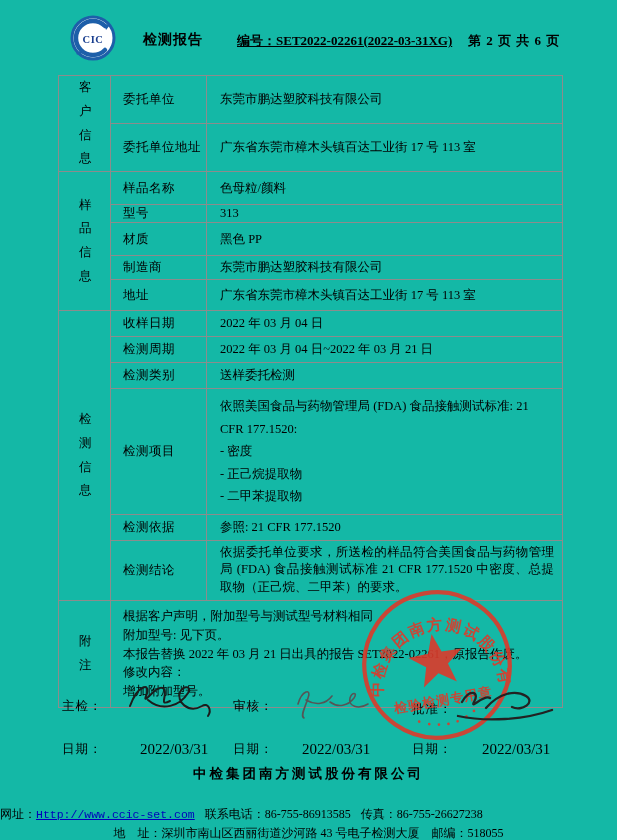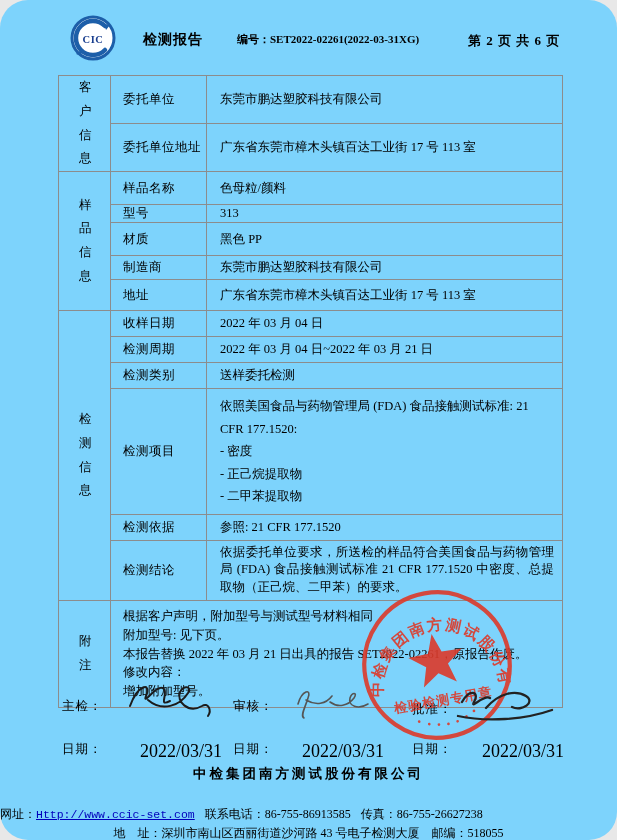--- a/index.html
+++ b/index.html
@@ -1,23 +1,23 @@
 <!DOCTYPE html>
 <html><head>
 <meta charset="utf-8">
 <style>
   html,body{margin:0;padding:0;background:#e8e8e8;}
   .page{
-    position:relative;width:617px;height:840px;margin:0 auto;background:#7dd3fc;
-    font-family:"Liberation Serif","DejaVu Serif",serif;color:#000;overflow:hidden;border-radius:28px;
+    position:relative;width:617px;height:840px;margin:0 auto;background:#14b8a6;
+    font-family:"Liberation Serif","DejaVu Serif",serif;color:#000;overflow:hidden;
   }
   
   .hdr-logo{position:absolute;left:60px;top:14px;width:66px;height:48px;}
   .hdr-title{position:absolute;left:143px;top:31px;font-size:14px;font-weight:bold;letter-spacing:1px;}
-  .hdr-no{position:absolute;left:237px;top:32px;font-size:11px;font-weight:bold;}
+  .hdr-no{position:absolute;left:237px;top:32px;font-size:13px;font-weight:bold;text-decoration:underline;}
   .hdr-page{position:absolute;left:468px;top:32px;font-size:13px;font-weight:bold;letter-spacing:1px;}
   
   table.report{
     position:absolute;left:58px;top:75px;width:504px;
     border-collapse:collapse;table-layout:fixed;
   }
   table.report td{
     border:1px solid #8c8c8c;font-size:12.5px;vertical-align:middle;
     overflow:hidden;
   }
@@ -27,21 +27,21 @@
   td.val-multi{ padding:6px 10px 6px 13px;line-height:1.8;vertical-align:middle;}
   td.val-just{ padding:3px 8px 4px 13px;line-height:1.4;text-align:justify;}
   td.notes{ padding:6px 10px 6px 12px;line-height:1.5;vertical-align:middle;}
   
   .stamp{position:absolute;left:358px;top:586px;width:158px;height:158px;opacity:.9;
          transform:rotate(-10deg);z-index:3;pointer-events:none;}
   
   .sig-label{position:absolute;font-size:12.5px;letter-spacing:1px;z-index:2;}
   .sig-svg{position:absolute;z-index:4;}
   .date-label{position:absolute;font-size:12.5px;letter-spacing:1px;}
-  .date-val{position:absolute;font-size:18px;}
+  .date-val{position:absolute;font-size:15px;}
   
   .ftr-company{position:absolute;left:0;top:765px;width:100%;text-align:center;
                font-size:13.5px;font-weight:bold;letter-spacing:3px;}
   .ftr-line1{position:absolute;left:0;top:789px;width:100%;text-align:center;font-size:12px;margin-top:36px;}
   .ftr-line2{position:absolute;left:0;top:806px;width:100%;font-size:12px;}
   .ftr-link{color:#0000bb;text-decoration:underline;font-family:"Liberation Mono","DejaVu Sans Mono",monospace;font-size:11.5px;}
   .gap{display:inline-block;width:10px;}
 </style>
 </head>
 <body>

